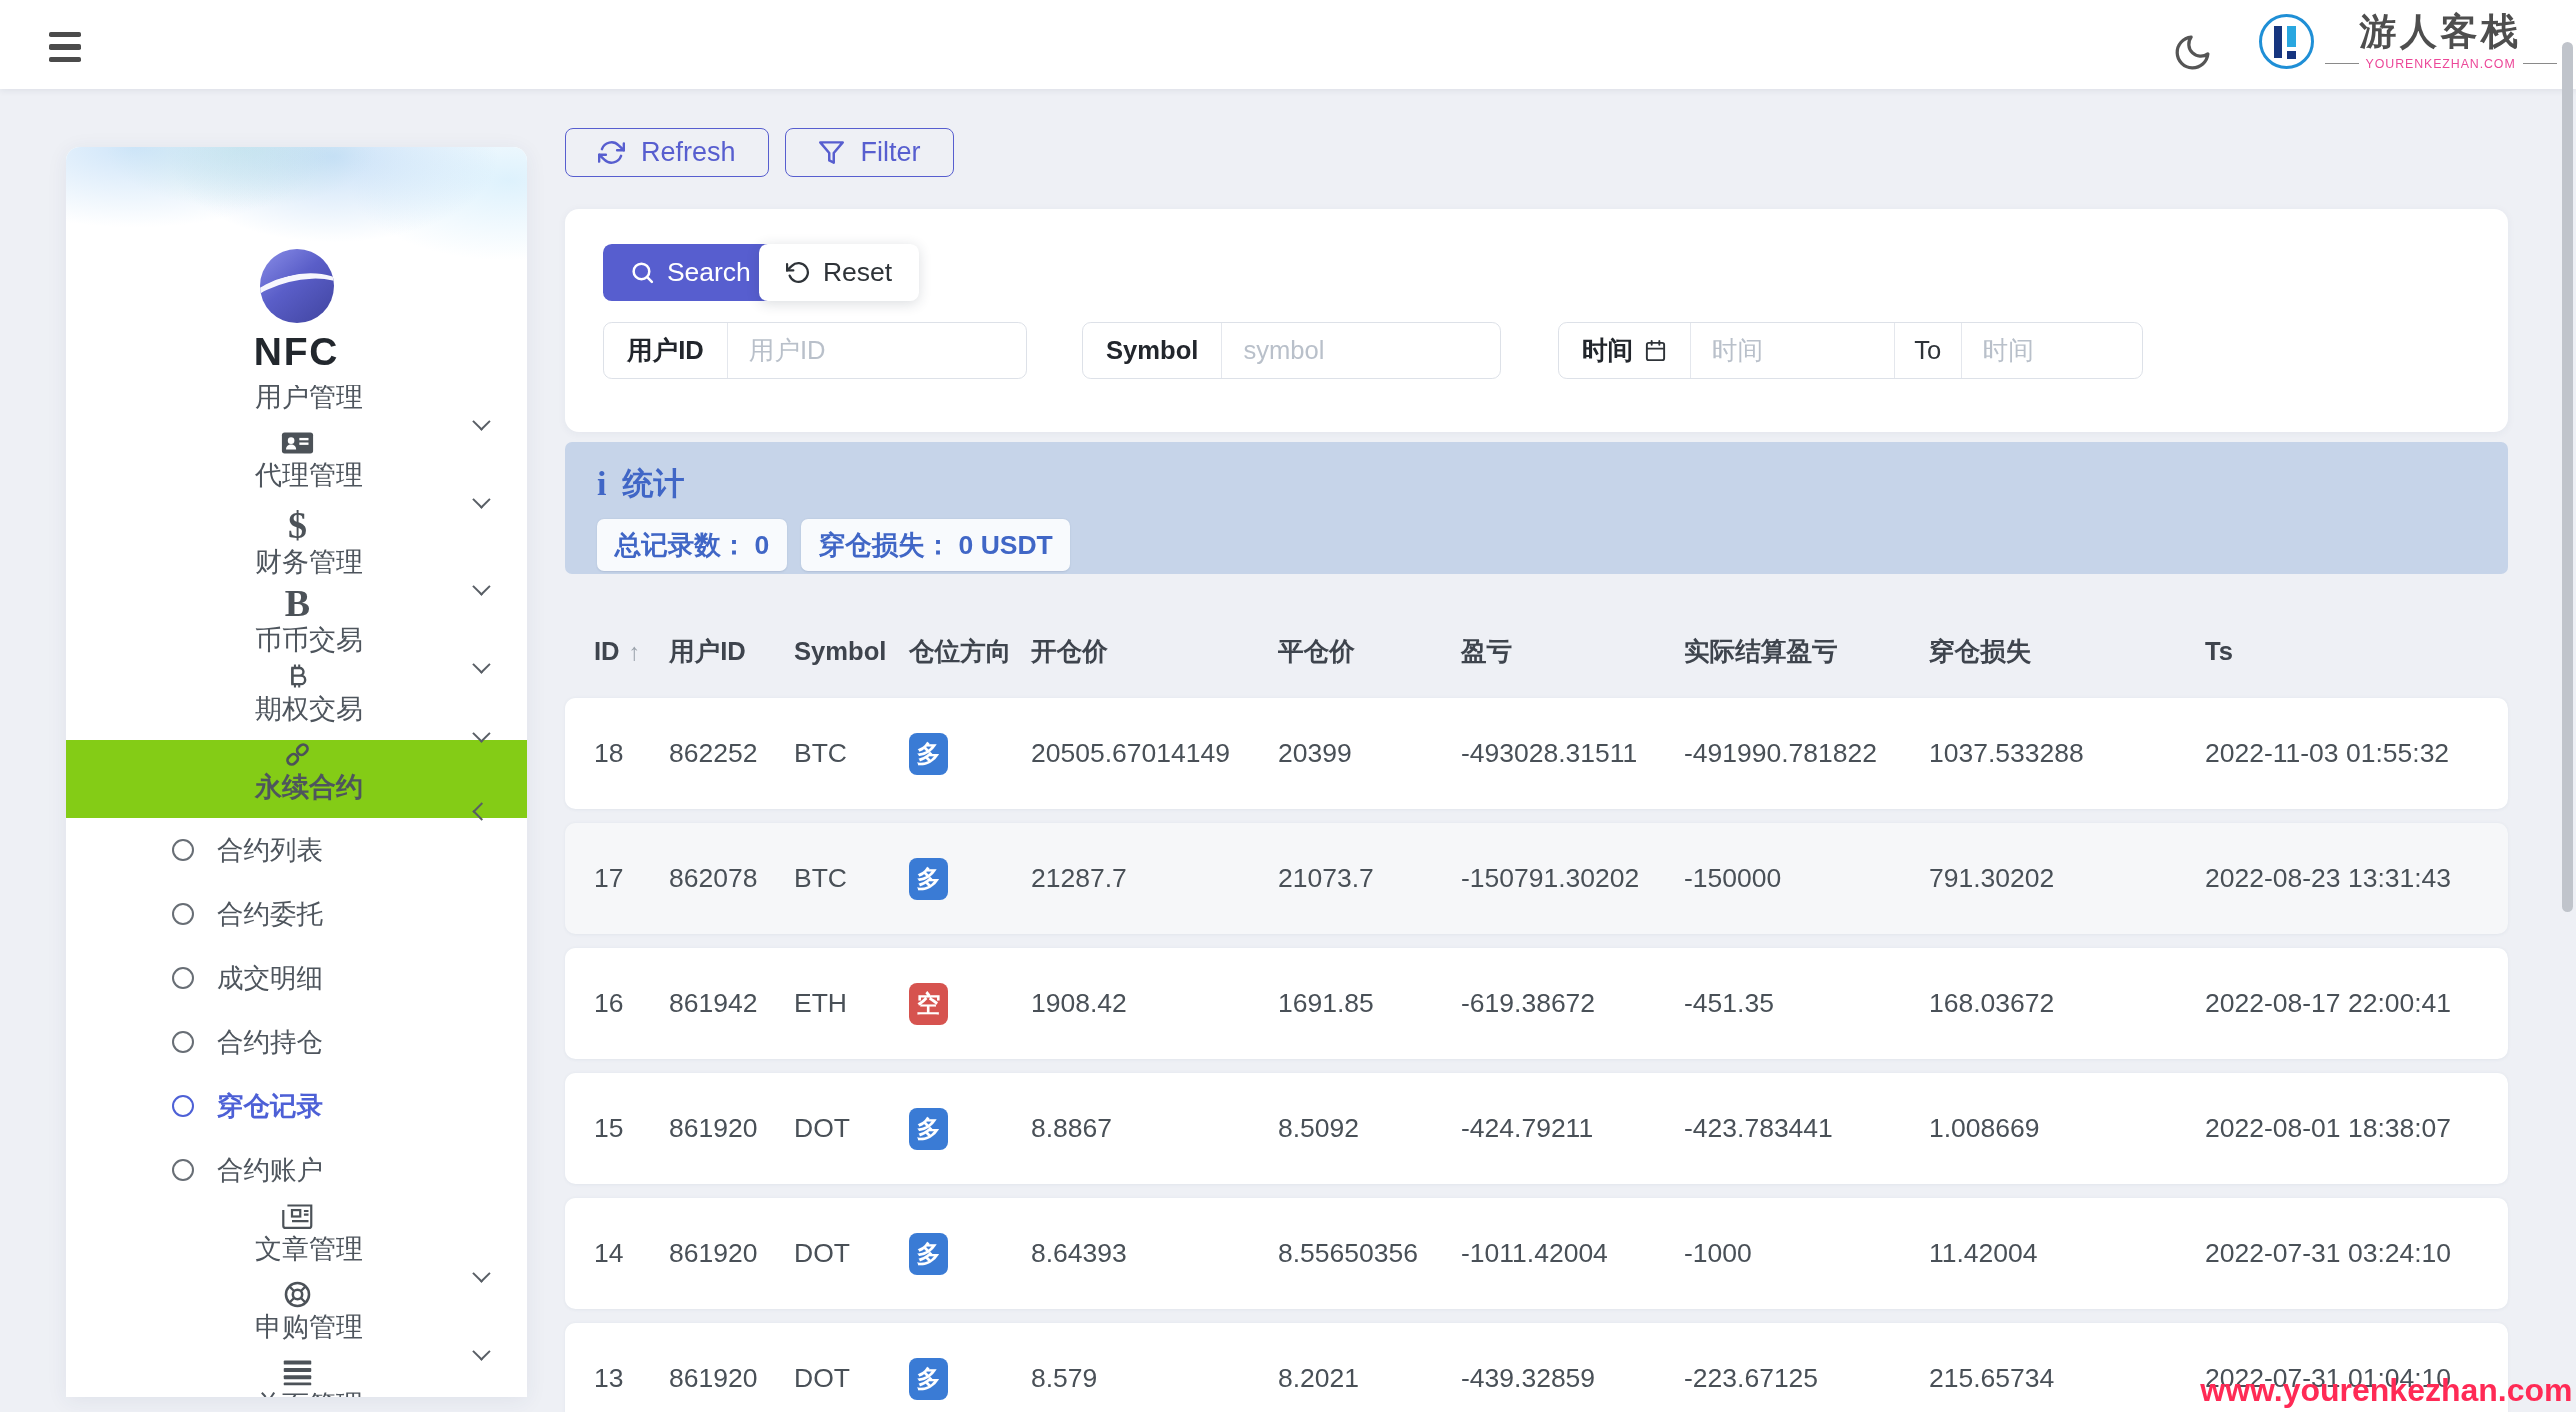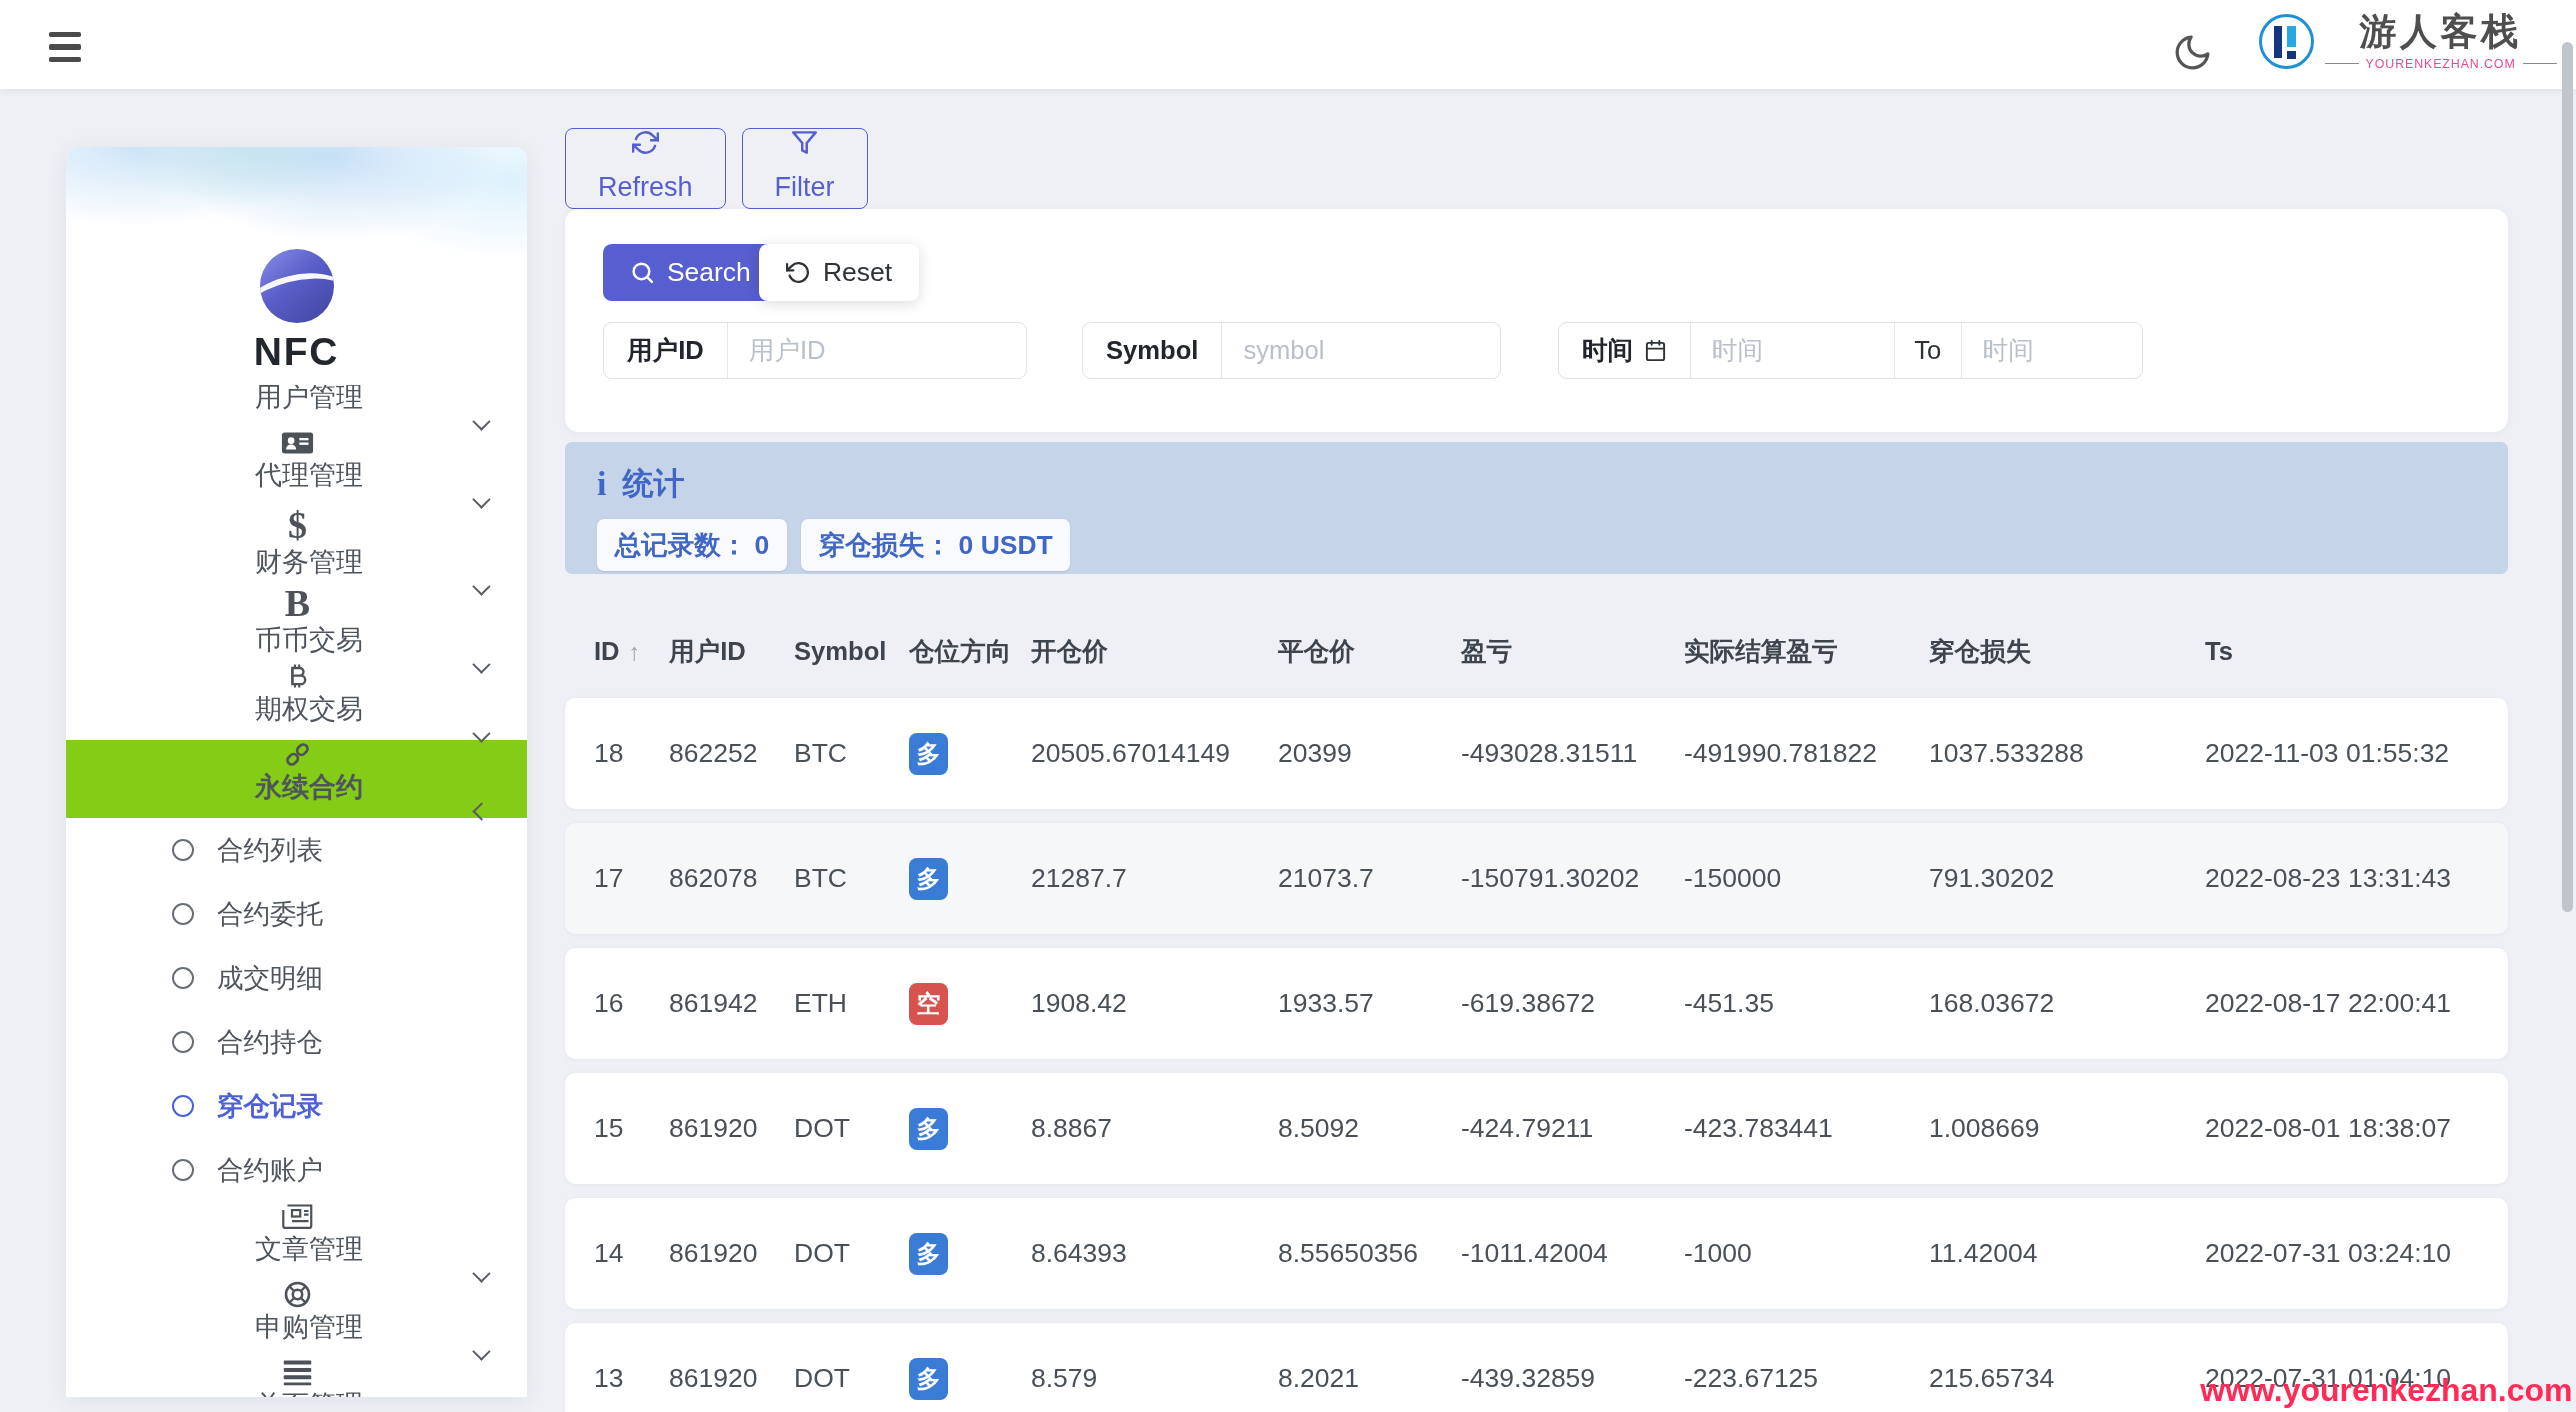--- a/index.html
+++ b/index.html
@@ -53,23 +53,23 @@
   .chev.down{transform:rotate(45deg);margin-top:-5.3px;}
   .sub-item{height:64px;display:flex;align-items:center;padding-left:106px;cursor:pointer;}
   .scircle{width:22px;height:22px;border:2.6px solid #686e75;border-radius:50%;flex:none;}
   .slabel{margin-left:23px;font-size:26.5px;color:#4e555d;}
   .sub-item.active .scircle{border-color:#4d60d6;}
   .sub-item.active .slabel{color:#4d60d6;font-weight:700;}
 
   
   .main{position:absolute;left:565px;top:128px;width:1943px;height:1284px;}
   .toolbar{position:absolute;left:0;top:0;display:flex;gap:16px;}
-  .btn-outline{height:81px;padding:0 32px;border:1.8px solid #575ecf;border-radius:8px;color:#575ecf;
+  .btn-outline{height:49px;padding:0 32px;border:1.8px solid #575ecf;border-radius:8px;color:#575ecf;
     font-size:27px;display:flex;align-items:center;gap:16px;background:transparent;cursor:pointer;
-    font-family:inherit;flex-direction:column;}
+    font-family:inherit;}
   .btn-outline svg{width:27px;height:27px;}
 
   .search-card{position:absolute;left:0;top:81px;width:1943px;height:223px;background:#fff;border-radius:14px;
     box-shadow:0 1.8px 8.8px rgba(40,60,100,.05);}
   .btn-search{position:absolute;left:38px;top:35px;height:57px;padding:0 26.5px;background:#575ecf;border:none;
     border-radius:8.8px;color:#fff;font-size:26.5px;display:flex;align-items:center;gap:12.4px;cursor:pointer;font-family:inherit;}
   .btn-search svg{width:25px;height:25px;}
   .btn-reset{position:absolute;left:194px;top:35px;height:57px;padding:0 26.5px;background:#fff;border:none;
     border-radius:8.8px;color:#2e3338;font-size:26.5px;box-shadow:0 2.6px 12.4px rgba(40,50,70,.16);
     display:flex;align-items:center;gap:12.4px;cursor:pointer;font-family:inherit;}
@@ -399,21 +399,21 @@
           <div>-150000</div>
           <div>791.30202</div>
           <div>2022-08-23 13:31:43</div>
         </div>
         <div class="trow grid-cols">
           <div>16</div>
           <div>861942</div>
           <div>ETH</div>
           <div><span class="badge-dir" style="background: rgb(214, 83, 79);">空</span></div>
           <div>1908.42</div>
-          <div>1933.57</div>
+          <div>1691.85</div>
           <div>-619.38672</div>
           <div>-451.35</div>
           <div>168.03672</div>
           <div>2022-08-17 22:00:41</div>
         </div>
         <div class="trow grid-cols">
           <div>15</div>
           <div>861920</div>
           <div>DOT</div>
           <div><span class="badge-dir" style="background: rgb(58, 123, 213);">多</span></div>

